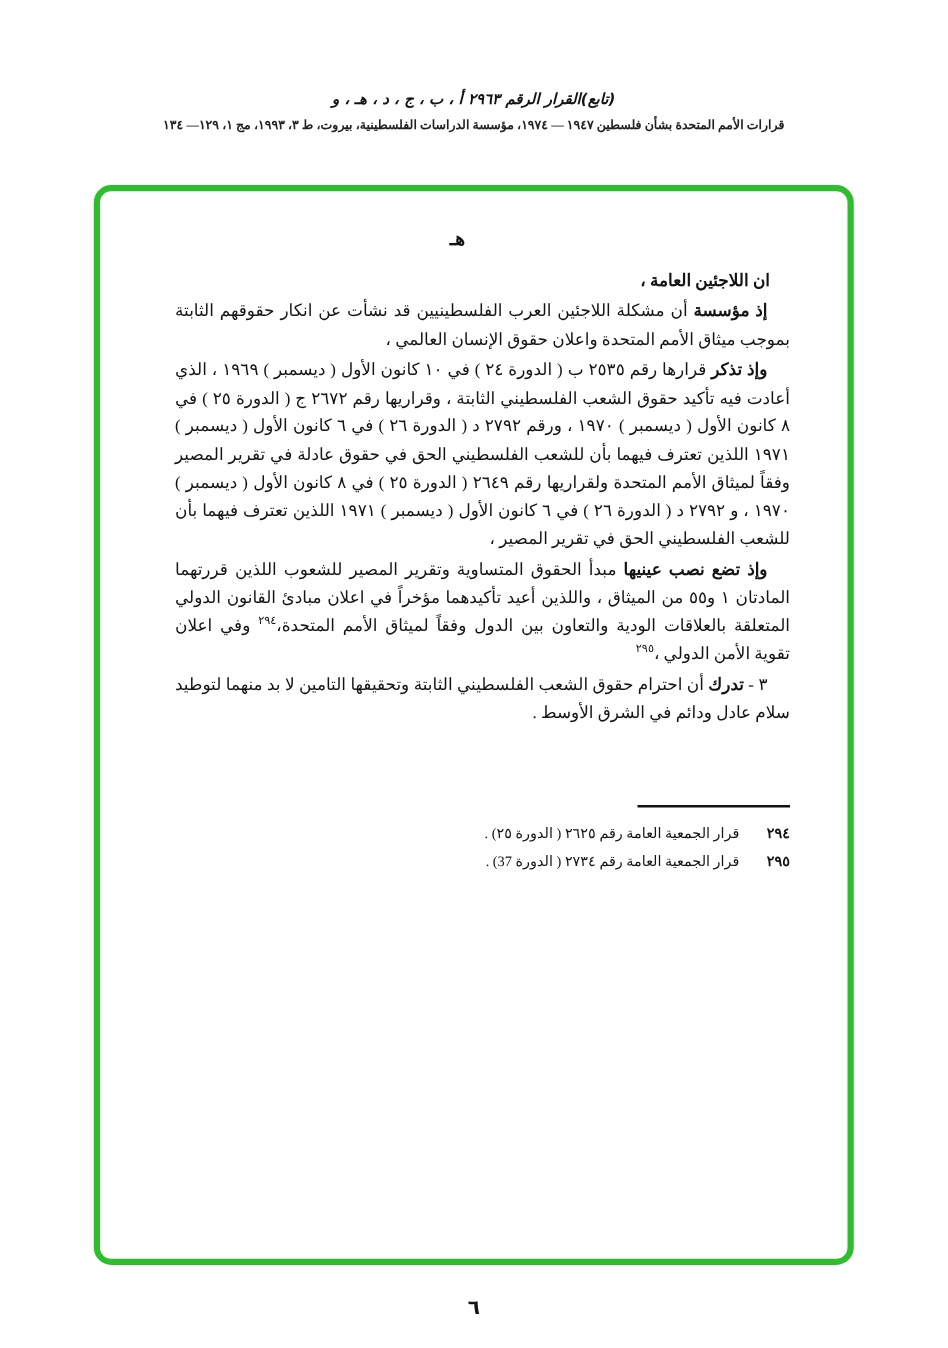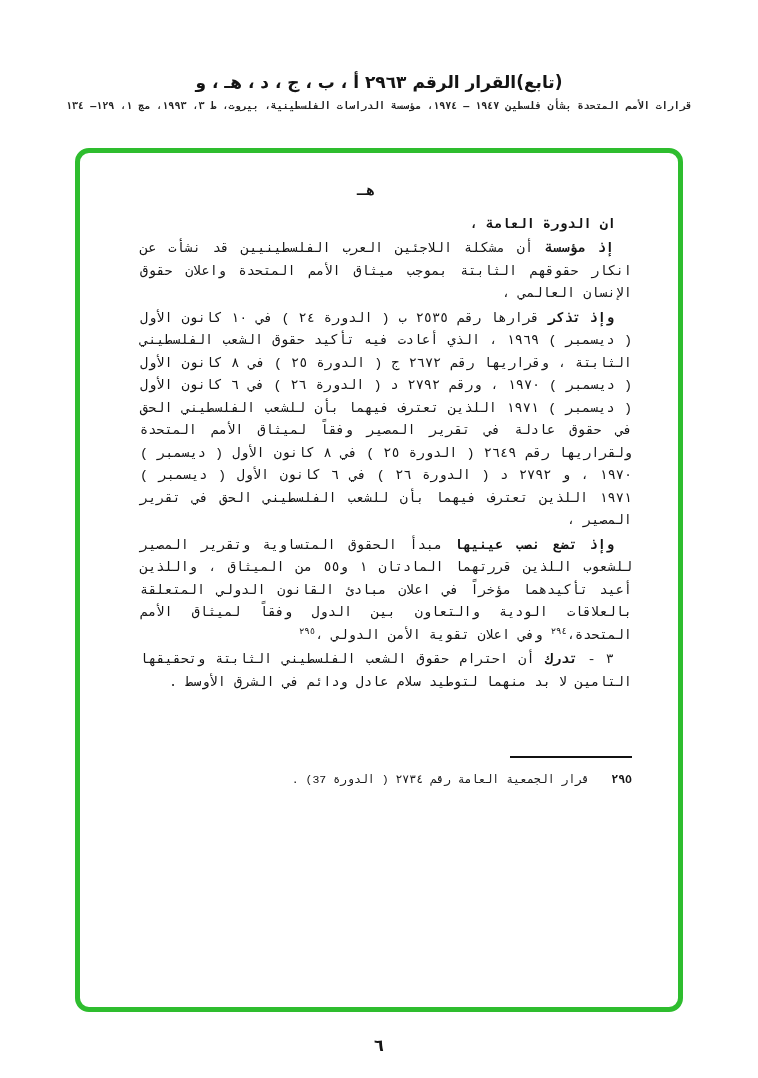--- a/index.html
+++ b/index.html
@@ -7,35 +7,35 @@
     width:758px;height:1078px;position:relative;overflow:hidden;
     font-family:"DejaVu Serif","DejaVu Sans",serif;
     color:#141414;
   }
   .doc-header{
     position:absolute;top:72px;left:0;width:758px;
     text-align:center;direction:rtl;
   }
   .doc-header .h1{
     font-family:"DejaVu Sans",sans-serif;
-    font-weight:bold;font-size:17px;letter-spacing:.5px;margin-bottom:8px;
+    font-weight:bold;font-size:12px;letter-spacing:.5px;margin-bottom:8px;font-style:italic;
   }
   .doc-header .h2{
-    font-family:Liberation Mono, monospace;
+    font-family:Liberation Serif, serif;
     font-weight:bold;font-size:10px;color:#222;text-align:center;
   }
   .frame{
     position:absolute;left:75px;top:148px;width:608px;height:864px;
     box-sizing:border-box;
     border:5px solid #2ebd2e;border-radius:14px;background:#fff;
   }
   .content{
     direction:rtl;
     padding:24px 46px 0 60px;
-    font-family:Liberation Mono, monospace;
+    font-family:Liberation Serif, serif;
     font-size:13.5px;line-height:22.5px;
     text-align:justify;
   }
   .section-letter{
     text-align:center;font-weight:bold;font-size:15px;margin:4px 40px 10px 0;
   }
   .opening{margin:0 0 2px;text-indent:16px;font-weight:bold;}
   .para{margin:0 0 2px;text-indent:18px;}
   .item{margin:0 0 2px;text-indent:18px;}
   .bold{font-weight:bold;}
@@ -60,33 +60,34 @@
 <div class="doc-header">
   <div class="h1">(تابع)القرار الرقم ٢٩٦٣ أ ، ب ، ج ، د ، هـ ، و</div>
   <div class="h2">قرارات الأمم المتحدة بشأن فلسطين ١٩٤٧ — ١٩٧٤، مؤسسة الدراسات الفلسطينية، بيروت، ط ٣، ١٩٩٣، مج ١، ١٢٩— ١٣٤</div>
 </div>
 
 <div class="frame">
   <div class="content">
 
     <div class="section-letter">هـ</div>
 
-    <p class="opening">ان الدورة العامة ،</p>
+    <p class="opening">ان اللاجئين العامة ،</p>
 
     <p class="para"><span class="bold">إذ مؤسسة</span><span> أن مشكلة اللاجئين العرب الفلسطينيين قد نشأت عن انكار حقوقهم الثابتة بموجب ميثاق الأمم المتحدة واعلان حقوق الإنسان العالمي ،</span></p>
 
     <p class="para"><span class="bold">وإذ تذكر</span><span> قرارها رقم ٢٥٣٥ ب ( الدورة ٢٤ ) في ١٠ كانون الأول ( ديسمبر ) ١٩٦٩ ، الذي أعادت فيه تأكيد حقوق الشعب الفلسطيني الثابتة ، وقراريها رقم ٢٦٧٢ ج ( الدورة ٢٥ ) في ٨ كانون الأول ( ديسمبر ) ١٩٧٠ ، ورقم ٢٧٩٢ د ( الدورة ٢٦ ) في ٦ كانون الأول ( ديسمبر ) ١٩٧١ اللذين تعترف فيهما بأن للشعب الفلسطيني الحق في حقوق عادلة في تقرير المصير وفقاً لميثاق الأمم المتحدة ولقراريها رقم ٢٦٤٩ ( الدورة ٢٥ ) في ٨ كانون الأول ( ديسمبر ) ١٩٧٠ ، و ٢٧٩٢ د ( الدورة ٢٦ ) في ٦ كانون الأول ( ديسمبر ) ١٩٧١ اللذين تعترف فيهما بأن للشعب الفلسطيني الحق في تقرير المصير ،</span></p>
 
     <p class="para"><span class="bold">وإذ تضع نصب عينيها</span><span> مبدأ الحقوق المتساوية وتقرير المصير للشعوب اللذين قررتهما المادتان ١ و٥٥ من الميثاق ، واللذين أعيد تأكيدهما مؤخراً في اعلان مبادئ القانون الدولي المتعلقة بالعلاقات الودية والتعاون بين الدول وفقاً لميثاق الأمم المتحدة،</span><sup>٢٩٤</sup><span> وفي اعلان تقوية الأمن الدولي ،</span><sup>٢٩٥</sup></p>
 
 
 
     <p class="item"><span>٣ - </span><span class="bold">تدرك</span><span> أن احترام حقوق الشعب الفلسطيني الثابتة وتحقيقها التامين لا بد منهما لتوطيد سلام عادل ودائم في الشرق الأوسط .</span></p>
 
     <div class="footnotes">
       <div class="fn-rule"></div>
+      <div class="fn"><span class="fn-num">٢٩٤</span><span class="fn-text">قرار الجمعية العامة رقم ٢٦٢٥ ( الدورة ٢٥) .</span></div>
       <div class="fn"><span class="fn-num">٢٩٥</span><span class="fn-text">قرار الجمعية العامة رقم ٢٧٣٤ ( الدورة 37) .</span></div>
     </div>
 
   </div>
 </div>
 
 <div class="page-number">٦</div>
 
 </body></html>

